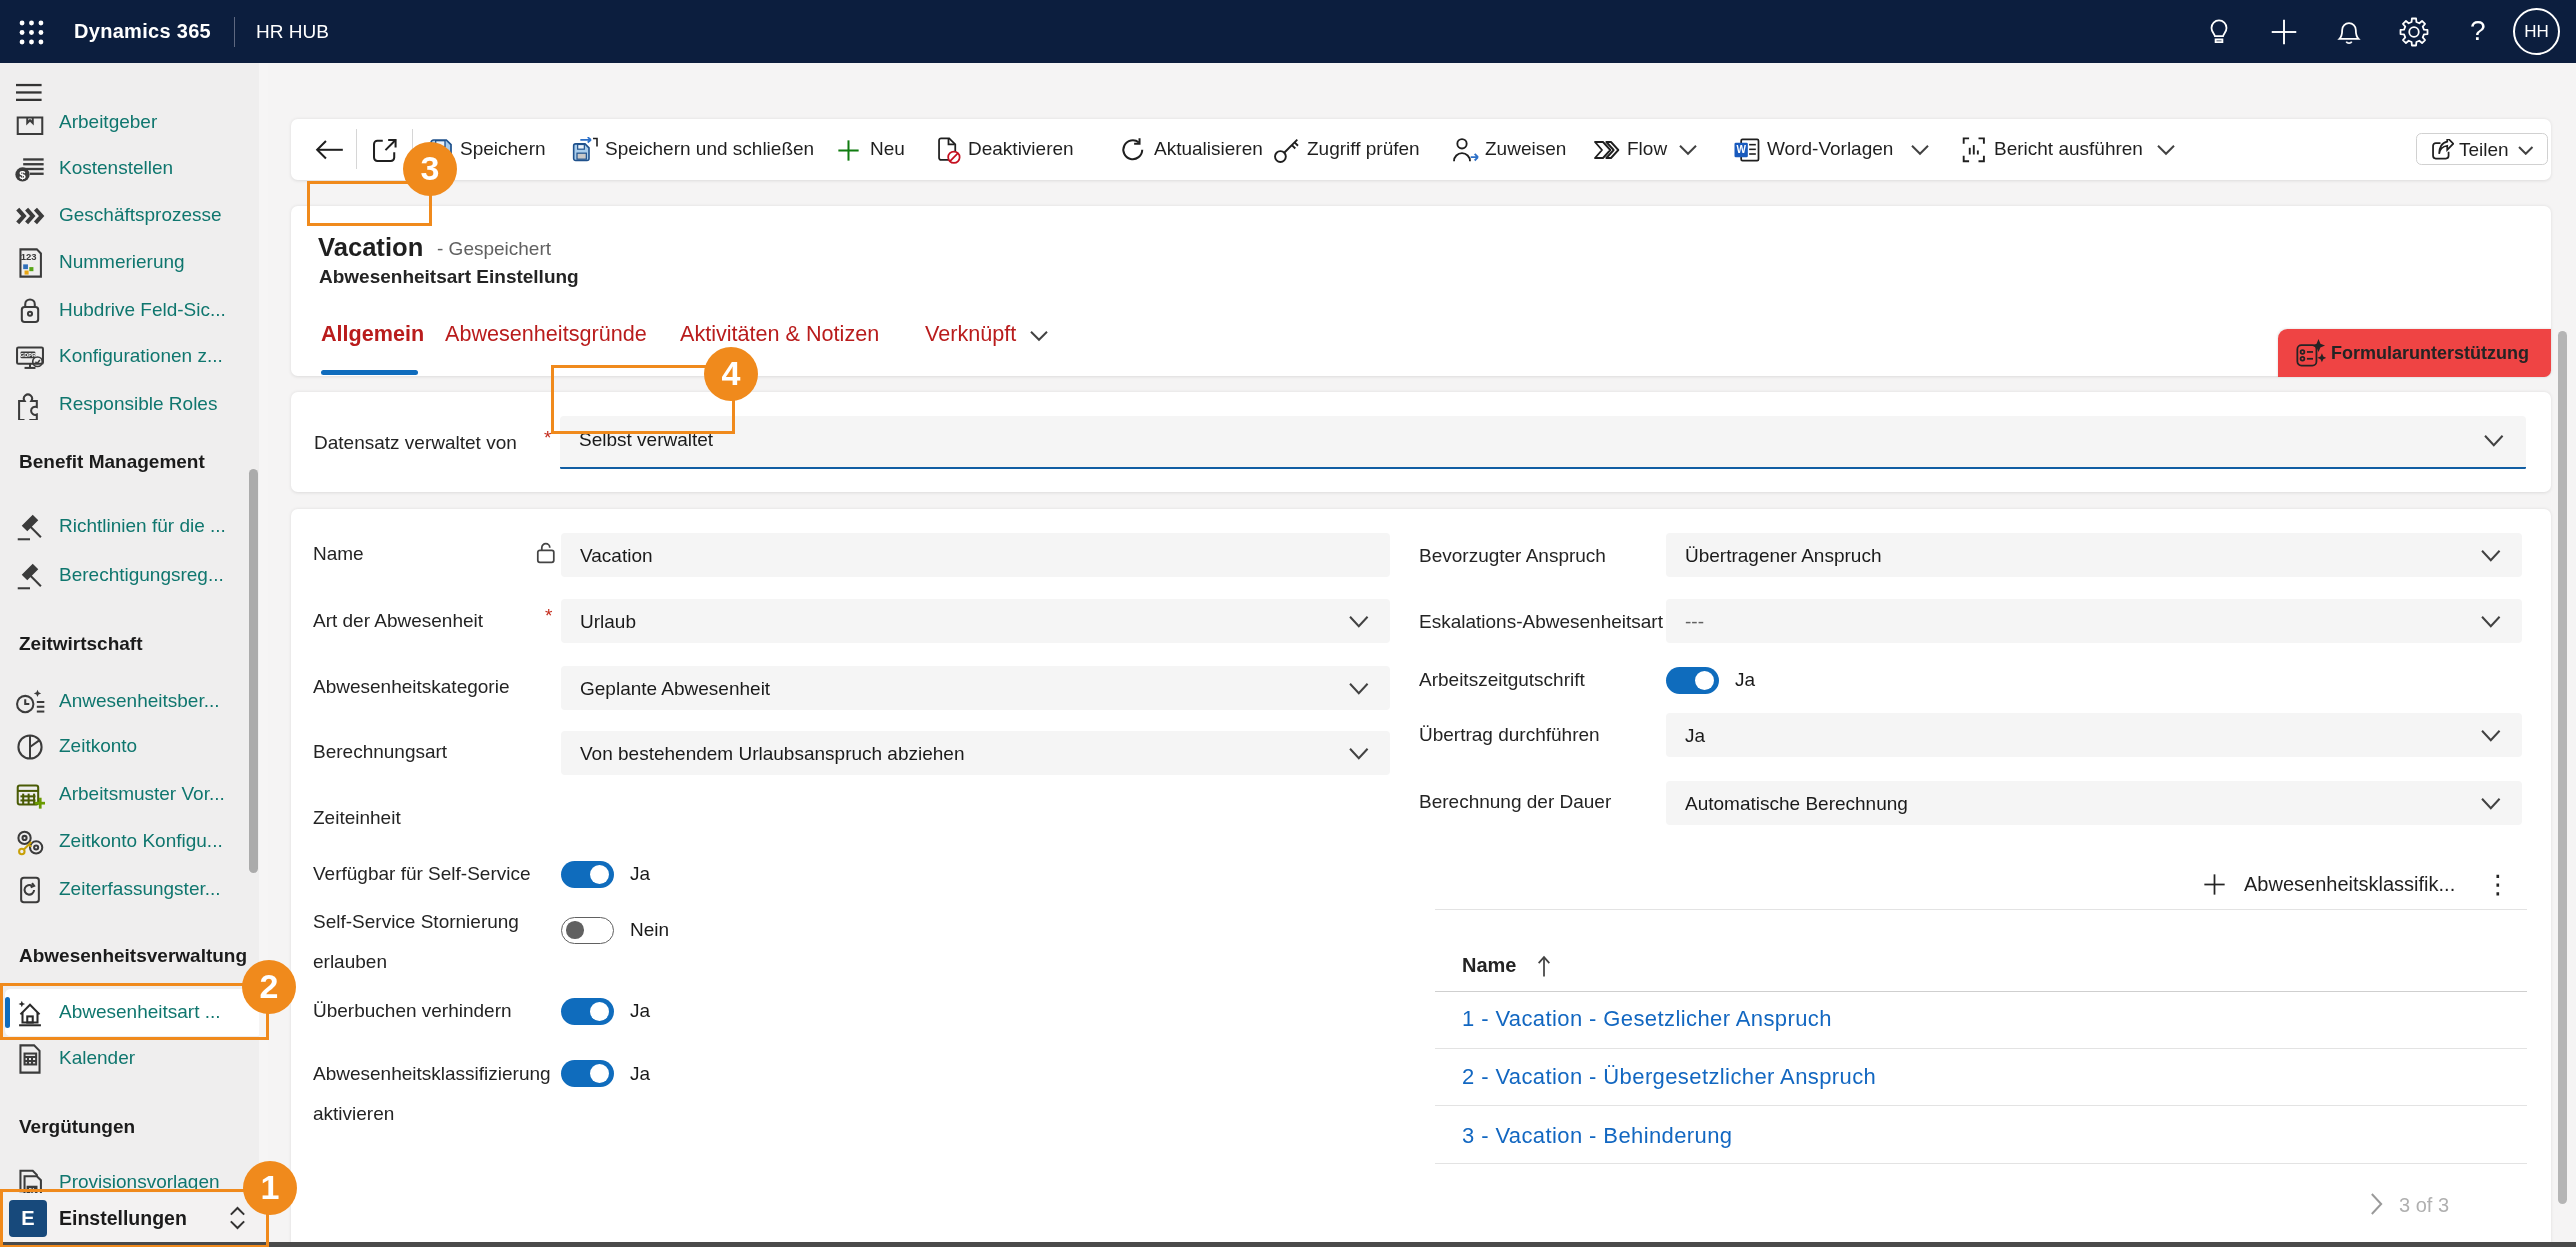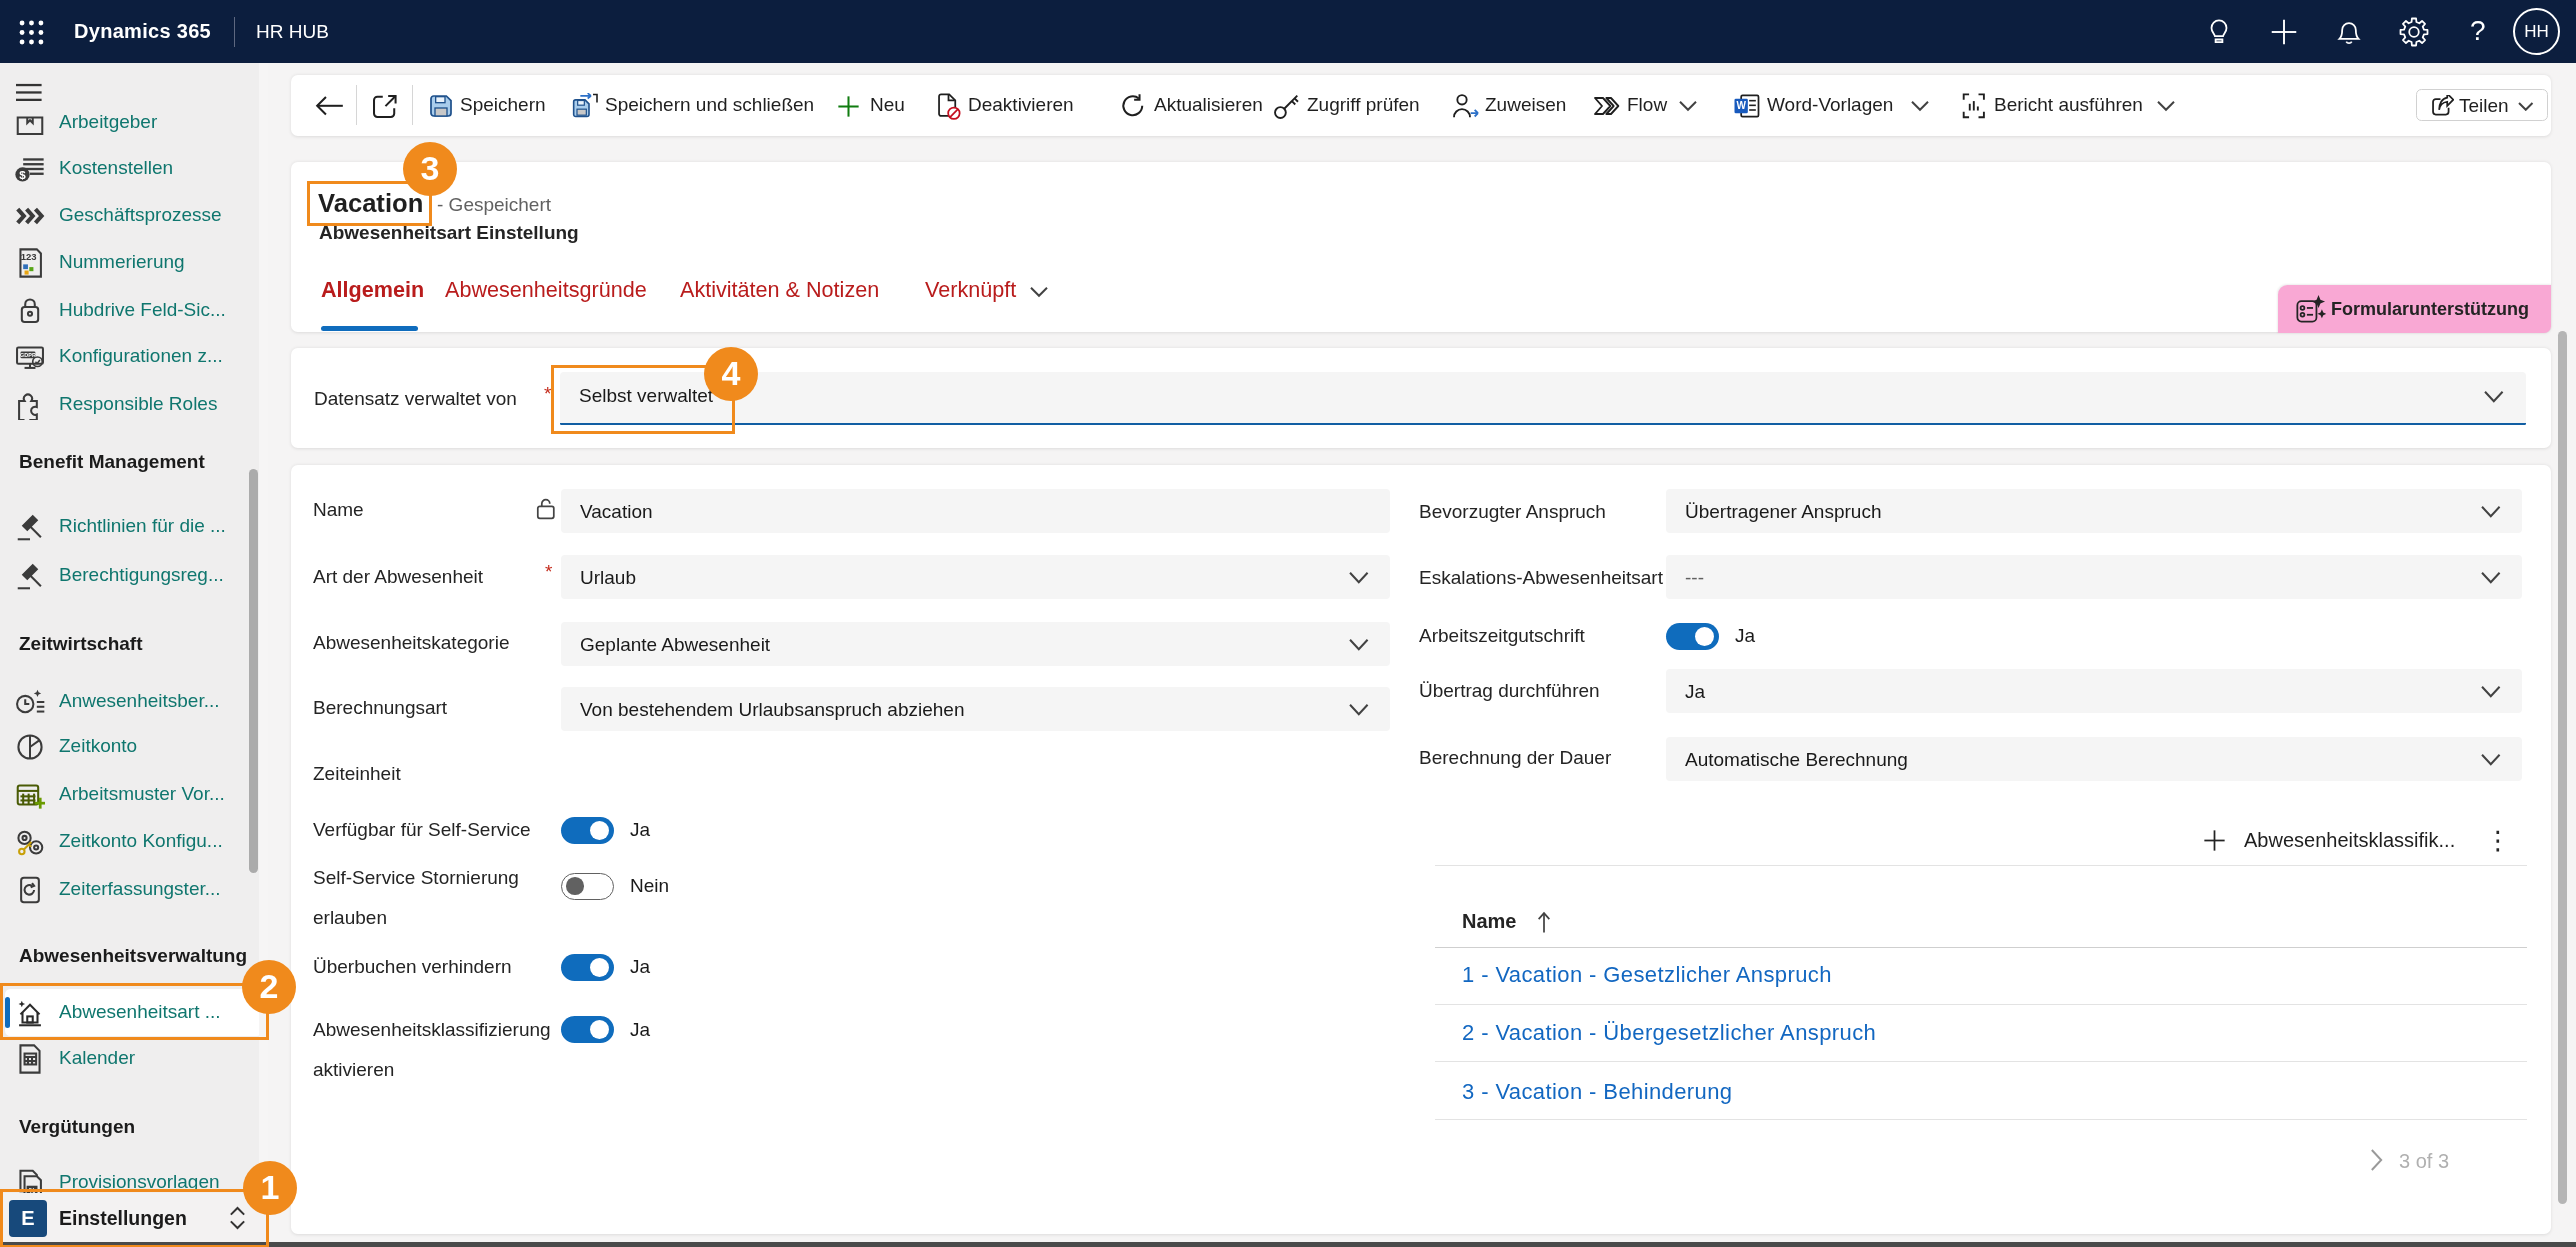--- a/index.html
+++ b/index.html
@@ -21,36 +21,36 @@
 .navitem .ico { position:absolute; left:15px; top:6.7px; width:30px; height:30px; }
 .navitem .lbl { position:absolute; left:59px; top:10px; font-size:19px; color:#0f766e; white-space:nowrap; }
 .navhead { position:absolute; left:19px; font-size:19px; font-weight:700; color:#1b1b1b; white-space:nowrap; }
 #selrow { position:absolute; left:5.4px; top:926px; width:257px; height:47px; background:#fff; border-radius:5.4px; }
 #selbar { position:absolute; left:5.4px; top:934px; width:4.7px; height:31px; background:#0f6cbd; border-radius:2.7px; }
 #sidescroll { position:absolute; left:249px; top:469px; width:8.8px; height:404px; background:#ababab; border-radius:4.7px; }
 #einstbar { position:absolute; left:0px; top:1193px; width:268px; height:49px; background:#f3f2f2; }
 #einstbar .etile { position:absolute; left:8.8px; top:6.7px; width:38px; height:37px; background:#17497b; border-radius:4px; color:#fff; font-size:20px; font-weight:700; text-align:center; line-height:37px; }
 #einstbar .elbl { position:absolute; left:59px; top:13.5px; font-size:19.5px; font-weight:700; color:#1b1b1b; }
 
-.card { position:absolute; background:#fff; border-radius:6.7px; box-shadow:0 0.7px 3.4px rgba(0,0,0,.10); }
+.card { position:absolute; background:#fff; border-radius:6.7px; box-shadow:0 0.7px 3.4px rgba(0,0,0,.10);margin-top:44px; }
 #cmdcard  { left:291px; top:75px; width:2260px; height:61px; }
 #headcard { left:291px; top:162px; width:2260px; height:170px; }
 #fieldcard{ left:291px; top:348px; width:2260px; height:100px; }
 #formcard { left:291px; top:465px; width:2260px; height:769px; }
 
 .ctext { position:absolute; top:19px; font-size:19px; color:#1f1f1f; white-space:nowrap; }
 .cico { position:absolute; top:18px; }
 .csep { position:absolute; top:10px; width:1.3px; height:40px; background:#d6d6d6; }
 
 #title { position:absolute; left:27px; top:27px; font-size:25.6px; font-weight:600; color:#1f1f1f; }
 #gesp { position:absolute; left:146px; top:32px; font-size:19px; color:#616161; }
 #subt { position:absolute; left:28px; top:60px; font-size:19px; font-weight:700; color:#242424; }
 .tab { position:absolute; top:115px; font-size:21.6px; color:#b91c1c; white-space:nowrap; }
 #tabline { position:absolute; left:30px; top:164px; width:97px; height:4.7px; background:#0f6cbd; border-radius:2.7px; }
-#formassist { position:absolute; right:0; top:123px; width:273px; height:48px; background:#f9a8d4; border-top-left-radius:9.4px; border-bottom-right-radius:6.7px; box-shadow:-0.7px -0.7px 2px rgba(0,0,0,.07); }
+#formassist { position:absolute; right:0; top:123px; width:273px; height:48px; background:#ef4444; border-top-left-radius:9.4px; border-bottom-right-radius:6.7px; box-shadow:-0.7px -0.7px 2px rgba(0,0,0,.07); }
 #formassist span { position:absolute; left:53px; top:14px; font-size:18px; font-weight:700; color:#242424; }
 
 .flabel { position:absolute; font-size:19px; color:#242424; white-space:nowrap; }
 .req { color:#c42b1c; }
 .fbox { position:absolute; background:#f5f5f5; border-radius:4px; height:44px; }
 .fbox .val { position:absolute; left:19px; top:11.5px; font-size:19px; color:#1a1a1a; white-space:nowrap; }
 .toggle-on { position:absolute; width:53px; height:27px; background:#0f6cbd; border-radius:13.5px; }
 .toggle-on::after { content:""; position:absolute; right:4.7px; top:4px; width:19px; height:19px; background:#fff; border-radius:50%; }
 .toggle-off { position:absolute; width:53px; height:27px; background:#fff; border:1.3px solid #616161; border-radius:13.5px; }
 .toggle-off::after { content:""; position:absolute; left:4px; top:3.4px; width:17.5px; height:17.5px; background:#616161; border-radius:50%; }

